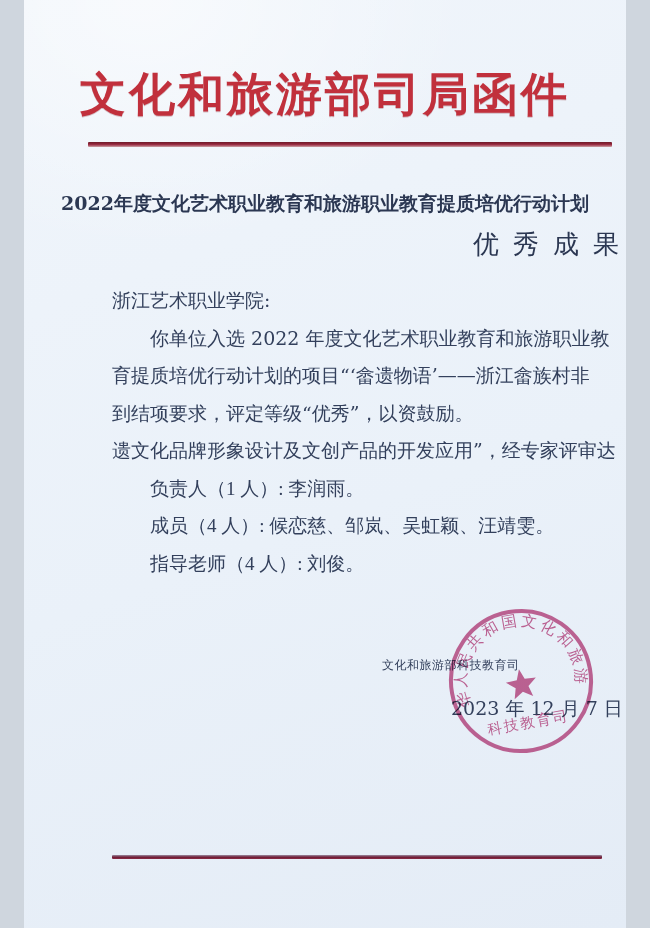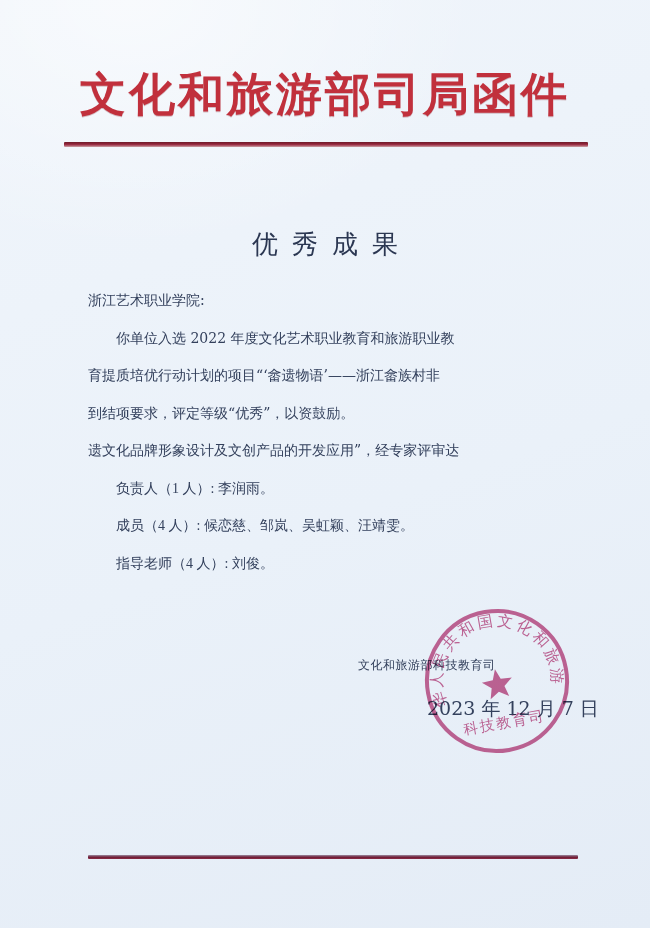--- a/index.html
+++ b/index.html
@@ -1,18 +1,18 @@
 <!DOCTYPE html>
 <html><head>
 <meta charset="utf-8">
 <style>
   html,body{margin:0;padding:0;background:#cfd6de;}
   .page{
     position:relative;
-    width:650px;height:928px;
+    width:602px;height:928px;
     margin:0 auto;
     background:
       radial-gradient(120% 60% at 20% 0%, rgba(255,255,255,.55) 0%, rgba(255,255,255,0) 45%),
       linear-gradient(160deg,#f0f5fb 0%,#eaf1f9 55%,#e4ecf6 100%);
     font-family:"DejaVu Serif","Liberation Serif",serif;
     color:#313d59;
     overflow:hidden;
   }
   .letterhead-title{
     position:absolute;top:64px;left:0;width:100%;
@@ -30,30 +30,31 @@
   }
   .subject-line1{
     position:absolute;top:191px;left:0;width:100%;
     text-align:center;
     font-size:19px;font-weight:bold;
     color:#2b3752;
     white-space:nowrap;
   }
   .subject-line2{
     position:absolute;top:227px;left:0;width:100%;
-    text-align:center;
+    text-align:right;
     font-size:26px;
     letter-spacing:14px;
     text-indent:14px;
     color:#2b3752;
     white-space:nowrap;
+    padding-left:7px;
   }
   .body-block{
     position:absolute;top:282px;left:88px;width:494px;
-    font-size:14px;line-height:37.5px;
+    font-size:19px;line-height:37.5px;
     color:#33405c;
   }
   .body-line{white-space:nowrap;}
   .indent{text-indent:2em;}
   .detail-line{white-space:nowrap;padding-left:2em;font-family:Liberation Serif, serif;}
   .sig-name{
     position:absolute;top:657px;left:358px;
     font-size:12px;color:#33405c;white-space:nowrap;
     letter-spacing:.5px;
   }
@@ -74,20 +75,21 @@
 </style>
 </head>
 <body>
 
 <div class="page">
 
   <div class="letterhead-title">文化和旅游部司局函件</div>
 
   <div class="letterhead-rule"></div>
 
+  <div class="subject-line1">2022年度文化艺术职业教育和旅游职业教育提质培优行动计划</div>
 
   <div class="subject-line2">优秀成果</div>
 
   <div class="body-block">
     <div class="body-line">浙江艺术职业学院:</div>
     <div class="body-line indent">你单位入选 2022 年度文化艺术职业教育和旅游职业教</div>
     <div class="body-line">育提质培优行动计划的项目“‘畲遗物语’——浙江畲族村非</div>
     <div class="body-line">到结项要求，评定等级“优秀”，以资鼓励。</div>
     <div class="body-line">遗文化品牌形象设计及文创产品的开发应用”，经专家评审达</div>
     <div class="detail-line">负责人（1 人）: 李润雨。</div>

